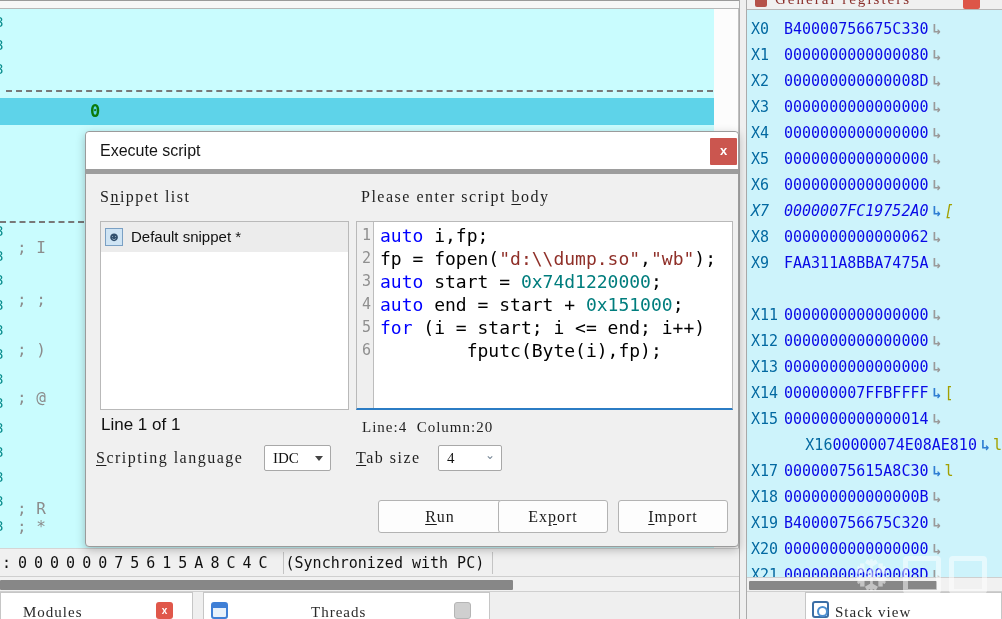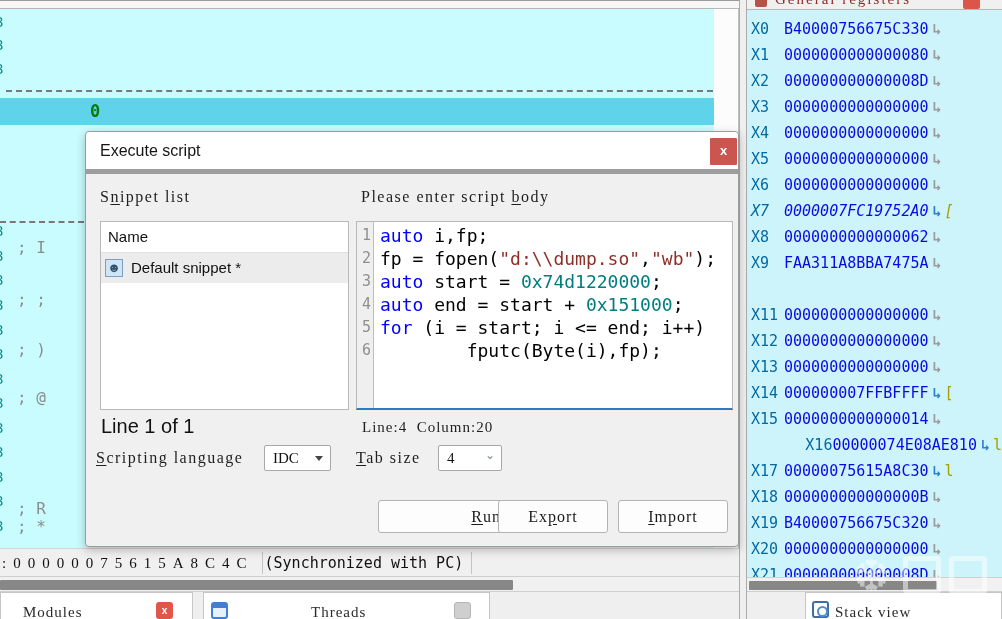--- a/index.html
+++ b/index.html
@@ -34,21 +34,21 @@
   .efrag{position:absolute;left:0;width:6px;height:15px;overflow:hidden;
     font-family:"DejaVu Sans Mono",monospace;font-size:14px;color:#0b8e8e;}
   .efrag span{margin-left:-5px;display:inline-block;}
 
   
   .statusbar{left:0;top:548px;width:739px;height:28px;background:#f0f0f0;
     border-top:1px solid #d5d5d5;box-sizing:border-box;white-space:nowrap;overflow:hidden;}
   .statusbar .seg{display:inline-block;height:22px;line-height:22px;margin-top:3px;
     font-family:"DejaVu Sans Mono",monospace;font-size:15px;color:#101010;
     border-right:1px solid #c4c4c4;padding:0 8px 0 2px;}
-  .statusbar .seg.wide{letter-spacing:7px;font-family:Liberation Serif, serif;}
+  .statusbar .seg.wide{letter-spacing:7px;}
   .hscroll{background:#f1f1f1;border-top:1px solid #cfcfcf;border-bottom:1px solid #cfcfcf;box-sizing:border-box;}
   .hscroll-left{left:0;top:576px;width:739px;height:16px;}
   .hscroll-right{left:747px;top:577px;width:255px;height:15px;}
   .thumb{position:absolute;background:#878787;border-radius:1px;}
 
   
   .dock-base{top:592px;height:27px;background:#efefef;}
   .dock-left-base{left:0;width:739px;}
   .dock-right-base{left:747px;width:255px;}
   .dock-panel{position:absolute;top:592px;height:40px;background:#ffffff;
@@ -106,38 +106,38 @@
     border-right:1px solid #bdbdbd;box-sizing:border-box;text-align:right;padding-top:2px;}
   .ed-gutter .ln{font-family:"DejaVu Sans Mono",monospace;font-size:15px;line-height:23px;
     color:#8f8f8f;padding-right:2px;}
   .ed-code{position:absolute;left:17px;top:0;right:0;bottom:0;padding:2px 0 0 6px;}
   .ed-code .cl{font-family:"DejaVu Sans Mono",monospace;font-size:18px;line-height:23px;white-space:pre;}
   .tok-kw{color:#0000ff;}
   .tok-pl{color:#000000;}
   .tok-str{color:#8f2f28;}
   .tok-num{color:#007d7d;}
 
-  .lineinfo{position:absolute;left:15px;top:283px;font-size:20px;color:#111;}
+  .lineinfo{position:absolute;left:15px;top:283px;font-size:17px;color:#111;}
   .caretinfo{position:absolute;left:276px;top:287px;font-family:"Liberation Serif",serif;
     font-size:15px;letter-spacing:1px;color:#1f1f1f;white-space:pre;}
 
   .combo{position:absolute;height:26px;background:#fff;border:1px solid #a8a8a8;border-radius:2px;
     box-sizing:border-box;cursor:pointer;}
   .combo .cval{position:absolute;left:8px;top:0;line-height:24px;font-family:"Liberation Serif",serif;
     font-size:15px;color:#111;}
   .combo .tri{position:absolute;right:7px;top:10px;width:0;height:0;
     border-left:4px solid transparent;border-right:4px solid transparent;border-top:5px solid #444;}
   .combo .chev{position:absolute;right:6px;top:2px;font-size:12px;color:#7a8a99;}
   .combo-lang{left:178px;top:313px;width:67px;}
   .combo-tab{left:352px;top:313px;width:64px;}
 
   .btn{position:absolute;top:368px;height:33px;background:#fdfdfd;border:1px solid #b3b3b3;
     border-radius:3px;box-sizing:border-box;text-align:center;line-height:31px;
     font-family:"Liberation Serif",serif;font-size:16px;letter-spacing:1px;color:#1a1a1a;cursor:pointer;}
-  .btn-run{left:292px;width:124px;text-align:right;}
+  .btn-run{left:292px;width:124px;}
   .btn-export{left:412px;width:110px;}
   .btn-import{left:532px;width:110px;}
 
   
   .watermark{left:845px;top:548px;width:157px;height:60px;pointer-events:none;opacity:.5;filter:blur(.6px);}
   .wm-flake{position:absolute;left:8px;top:2px;font-size:44px;color:#ffffff;}
   .wm-block{position:absolute;top:8px;width:38px;height:38px;border:5px solid #ffffff;border-radius:4px;box-sizing:border-box;}
 </style>
 </head>
 <body>
@@ -237,21 +237,20 @@
   <div class="dlg-titlebar">
     <span class="dlg-title">Execute script</span>
     <span class="dlg-close">x</span>
   </div>
   <div class="dlg-band"></div>
 
   <span class="lbl" style="left:14px;top:56px;"><span>S</span><span class="mn">n</span><span>ippet list</span></span>
   <span class="lbl" style="left:275px;top:56px;"><span>Please enter script </span><span class="mn">b</span><span>ody</span></span>
 
   <div class="snipbox">
-    <div class="snip-header">Name</div>
     <div class="snip-row">
       <span class="snip-icon">☻</span>
       <span class="snip-name">Default snippet *</span>
     </div>
   </div>
 
   <div class="editor">
     <div class="ed-gutter" id="ed-gutter">
         <div class="ln">1</div>
         <div class="ln">2</div>

